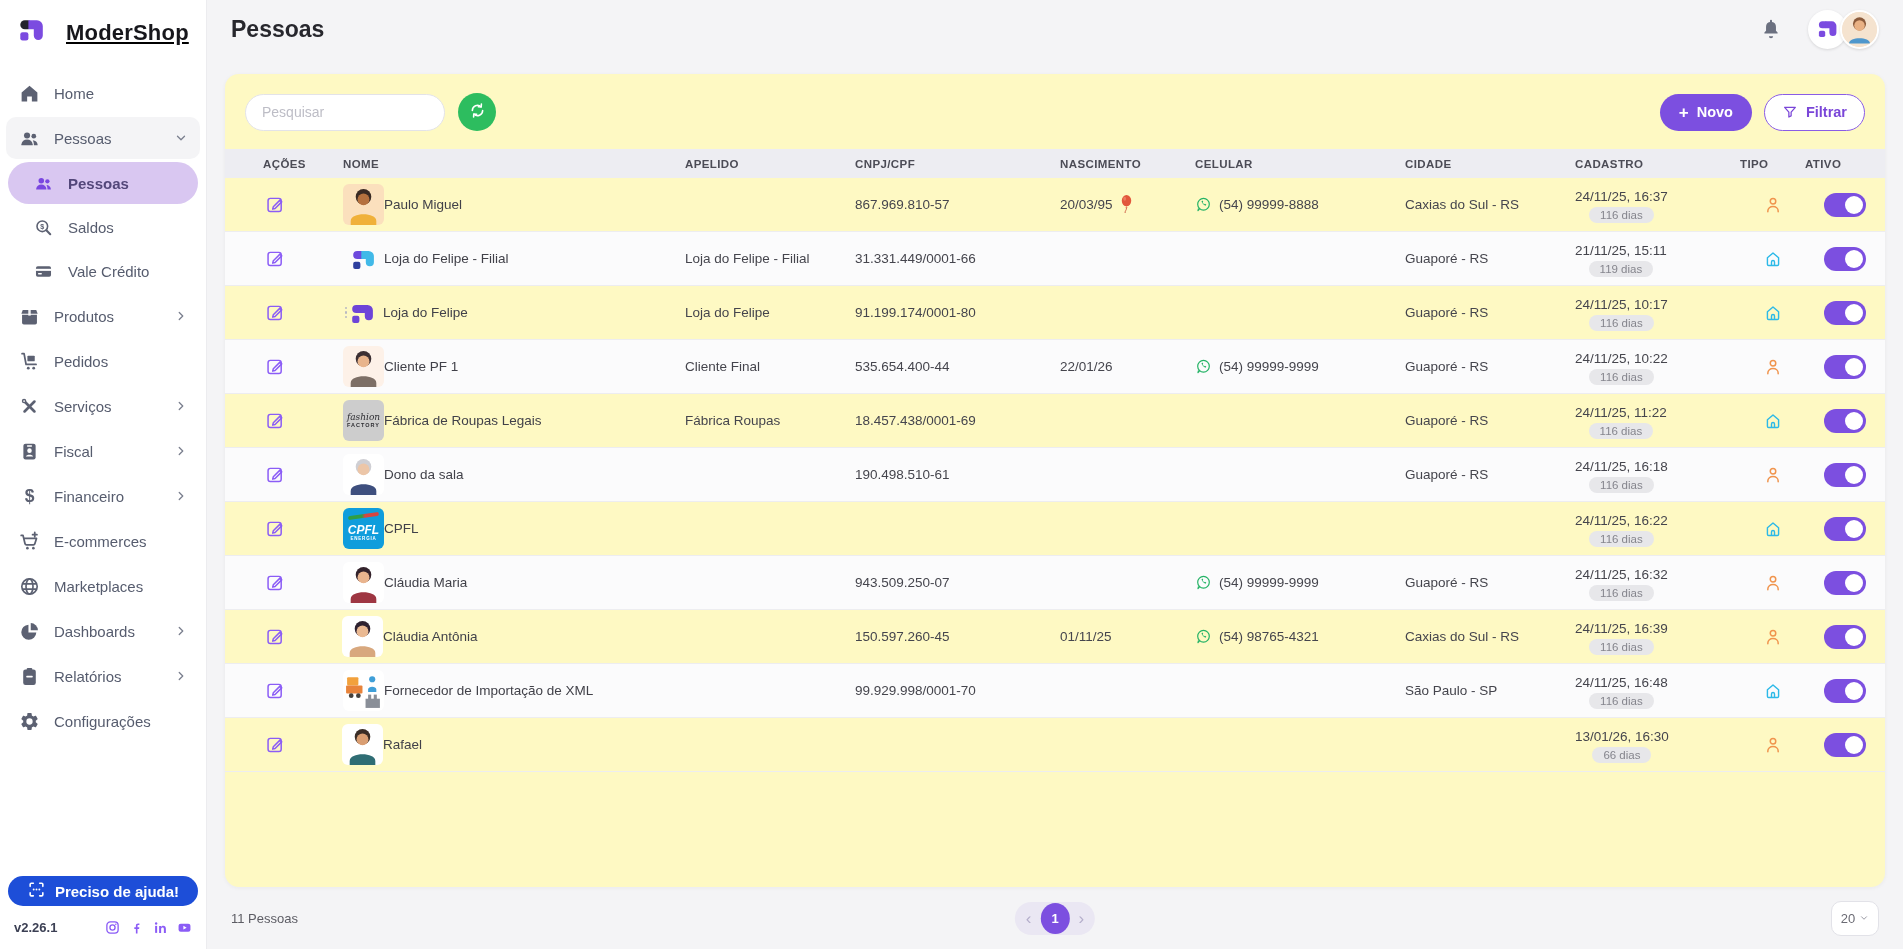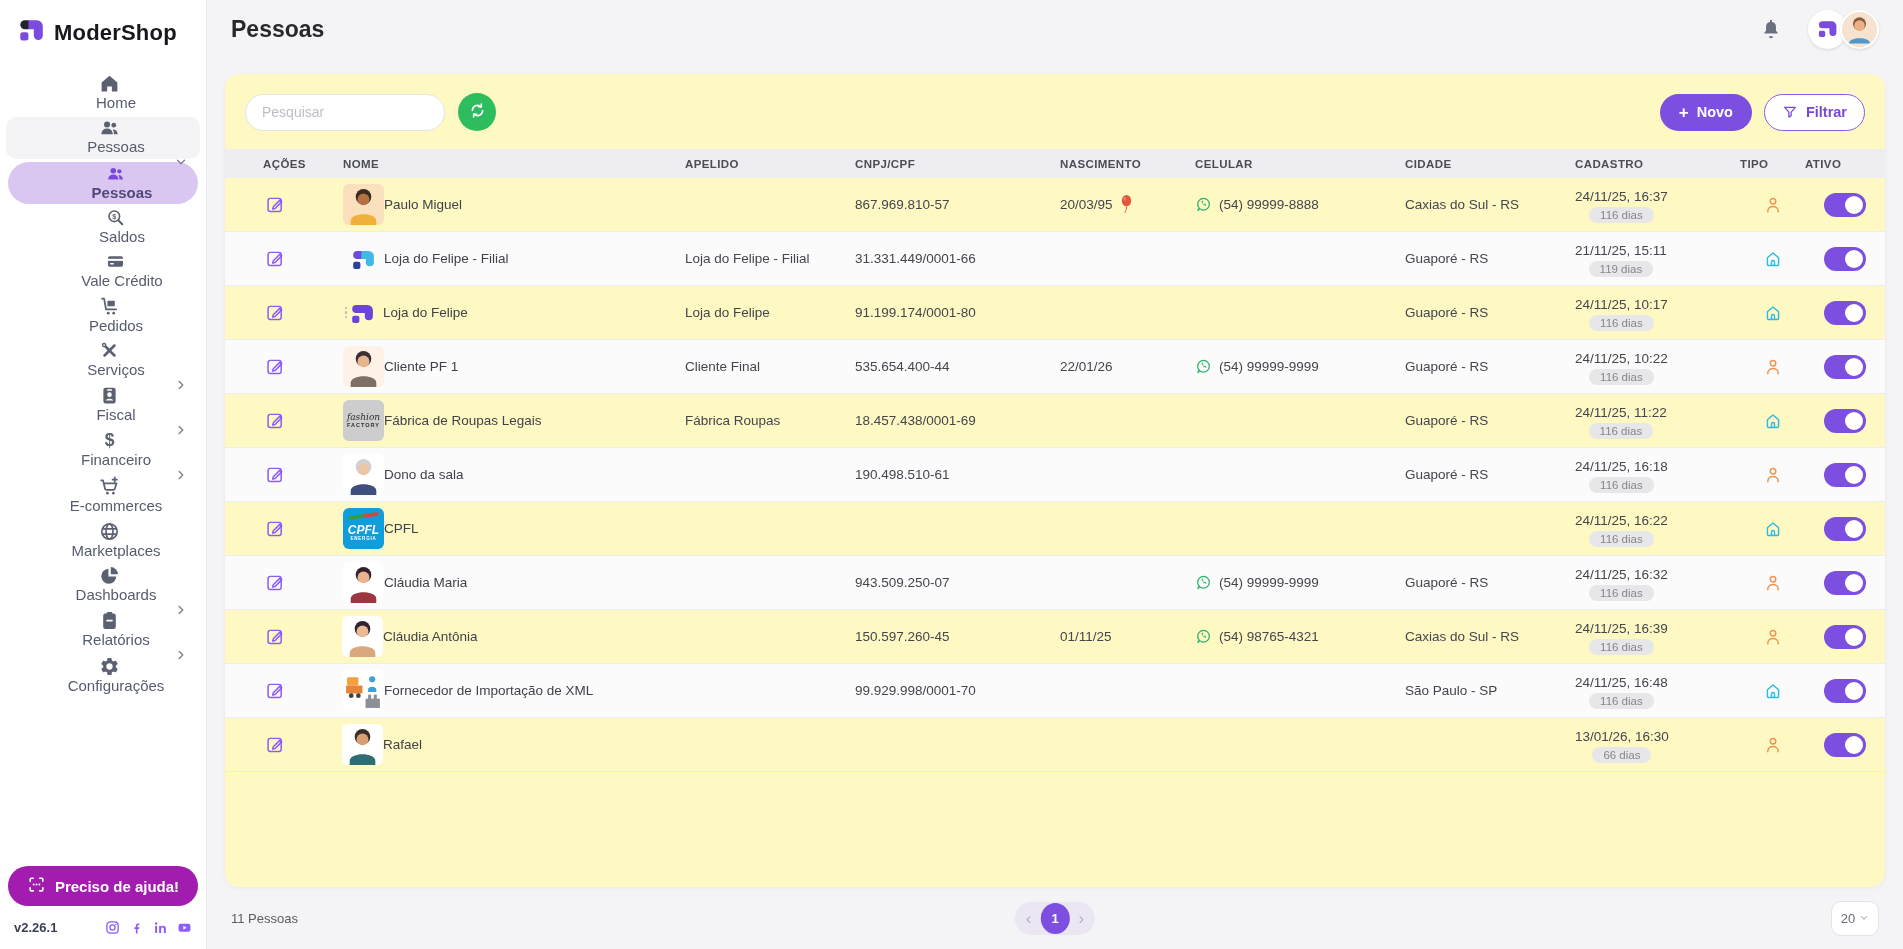--- a/index.html
+++ b/index.html
@@ -3,38 +3,38 @@
 <meta charset="utf-8">
 <style>
   * { box-sizing: border-box; margin: 0; padding: 0; }
   html,body { width:1903px; height:949px; overflow:hidden;
     font-family:"Liberation Sans","DejaVu Sans",sans-serif; background:#f4f4f6; }
   .app { display:flex; width:1903px; height:949px; }
 
   
   .sidebar { width:207px; min-width:207px; background:#ffffff; border-right:1px solid #ececef;
     display:flex; flex-direction:column; height:949px; }
-  .logo { display:flex; align-items:center; gap:4px; padding:13px 12px 8px 14px; cursor:pointer; }
+  .logo { display:flex; align-items:center; gap:16px; padding:13px 12px 8px 14px; cursor:pointer;text-decoration:underline; }
   .logo-text { font-size:22px; font-weight:800; color:#17171c; letter-spacing:.2px; }
   .menu { margin-top:8px; }
   .mi { display:flex; align-items:center; height:42px; margin:3px 6px; padding-left:12px;
-    border-radius:10px; cursor:pointer; color:#565c6e;flex-direction:column; }
+    border-radius:10px; cursor:pointer; color:#565c6e; }
   .mi .mlabel { font-size:15px; margin-left:14px; color:#565c6e; }
   .mi .mico { width:22px; height:22px; display:flex; align-items:center; justify-content:center; color:#5c6172; }
   .mi .mico svg { width:21px; height:21px; }
   .mi .mchev { margin-left:auto; margin-right:12px; color:#7a7f8e; display:flex; }
   .mi .mchev svg { width:14px; height:14px; }
   .mi.open { background:#f4f4f6; }
   .mi.sub { padding-left:24px; margin:2px 8px; }
   .mi.sub .mico svg { width:19px; height:19px; }
   .mi.active { background:#d9c7f1; border-radius:22px; }
   .mi.active .mico { color:#7a46e0; }
   .mi.active .mlabel { color:#53477a; font-weight:600; }
-  .help-btn { margin:auto 8px 10px 8px; height:40px; border:none; border-radius:22px;
-    background:#a21caf; color:#fff; font-size:15px; font-weight:600; display:flex;
+  .help-btn { margin:auto 8px 10px 8px; height:30px; border:none; border-radius:22px;
+    background:#1d4ed8; color:#fff; font-size:15px; font-weight:600; display:flex;
     align-items:center; justify-content:center; gap:9px; cursor:pointer;
     font-family:"Liberation Sans","DejaVu Sans",sans-serif; }
   .sb-footer { display:flex; align-items:center; padding:4px 14px 14px 14px; }
   .version { font-size:13px; font-weight:700; color:#3c4054; }
   .socials { margin-left:auto; display:flex; gap:9px; align-items:center; color:#8b5cf6; }
   .socials svg { width:15px; height:15px; display:block; }
 
   
   .main { flex:1; display:flex; flex-direction:column; height:949px; }
   .topbar { height:58px; display:flex; align-items:center; padding:0 24px; }
@@ -198,20 +198,35 @@
             <svg viewBox="0 0 24 24" fill="currentColor">
               <rect x="2.5" y="5.5" width="19" height="13" rx="2.2"></rect>
               <rect x="2.5" y="8.6" width="19" height="2.6" fill="#fff"></rect>
               <rect x="5" y="14" width="5" height="1.8" rx=".9" fill="#fff"></rect>
             </svg>
           </span>
           <span class="mlabel">Vale Crédito</span>
         </div>
         <div class="mi">
           <span class="mico">
+            <svg viewBox="0 0 24 24" fill="currentColor">
+              <path d="M4.3 4.5h15.4l1.6 4.3H2.7z"></path>
+              <path d="M3.5 10h17v9a2 2 0 0 1-2 2h-13a2 2 0 0 1-2-2z"></path>
+              <rect x="10.6" y="4" width="2.8" height="7" fill="#fff" opacity=".9"></rect>
+            </svg>
+          </span>
+          <span class="mlabel">Produtos</span>
+          <span class="mchev">
+            <svg viewBox="0 0 24 24" fill="none" stroke="currentColor" stroke-width="2.2" stroke-linecap="round" stroke-linejoin="round">
+              <path d="M9 6l6 6-6 6"></path>
+            </svg>
+          </span>
+        </div>
+        <div class="mi">
+          <span class="mico">
             <svg viewBox="0 0 24 24" fill="none" stroke="currentColor" stroke-width="2" stroke-linecap="round" stroke-linejoin="round">
               <path d="M3.5 3h2.3l2.3 12.4h11.4"></path>
               <rect x="9.6" y="5.4" width="8.4" height="6.4" rx="1" fill="currentColor" stroke="none"></rect>
               <circle cx="10.6" cy="19.6" r="1.6" fill="currentColor" stroke="none"></circle>
               <circle cx="16.8" cy="19.6" r="1.6" fill="currentColor" stroke="none"></circle>
             </svg>
           </span>
           <span class="mlabel">Pedidos</span>
         </div>
         <div class="mi">

